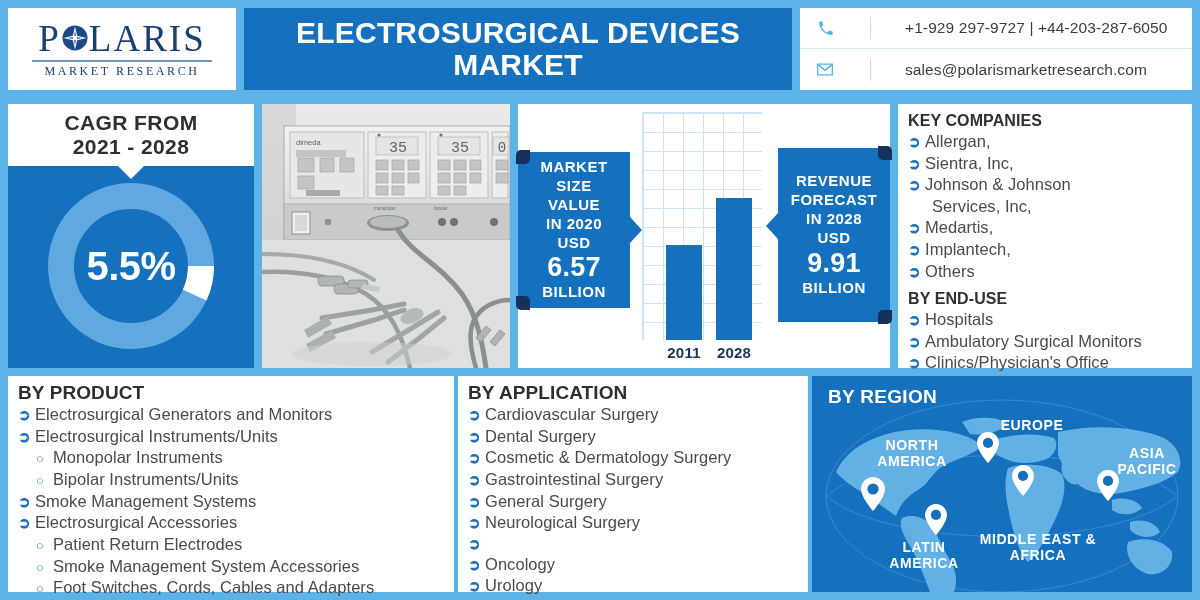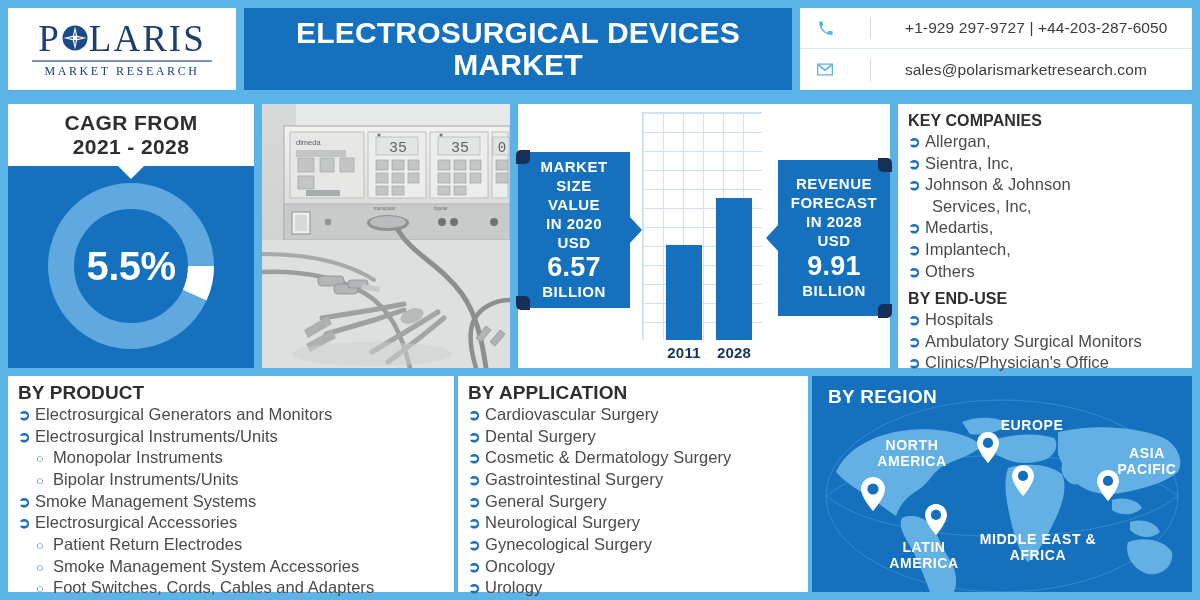--- a/index.html
+++ b/index.html
@@ -103,21 +103,21 @@
   .lbl-2020 { left:137px; width:58px; text-align:center; }
   .lbl-2028 { left:187px; width:58px; text-align:center; }
 
   .callout {
     position:absolute; background:#1570be; color:#fff; text-align:center;
     display:flex; flex-direction:column; align-items:center; justify-content:center;
   }
   .callout .ln { font-size:15px; font-weight:bold; line-height:1.26; letter-spacing:0.5px; }
   .callout .big { font-size:27px; font-weight:bold; line-height:1.14; letter-spacing:0.2px; }
   .callout-left { left:0px; top:48px; width:112px; height:156px; }
-  .callout-right { left:260px; top:56px; width:112px; height:156px; }
+  .callout-right { left:260px; top:44px; width:112px; height:174px; }
   .notch {
     position:absolute; width:0;height:0;
     border-top:13px solid transparent; border-bottom:13px solid transparent;
   }
   .notch-l { right:-12px; top:65px; border-left:12px solid #1570be; }
   .notch-r { left:-12px; top:65px; border-right:12px solid #1570be; }
   .cnr { position:absolute; width:14px; height:14px; background:#16305a; }
   .cnr.tl { left:-2px; top:-2px; border-radius:5px 0 5px 0; }
   .cnr.bl { left:-2px; bottom:-2px; border-radius:0 5px 0 5px; }
   .cnr.tr { right:-2px; top:-2px; border-radius:0 5px 0 5px; }
@@ -503,21 +503,20 @@
         <li>
           <span class="bul">➲</span>
           <span>General Surgery</span>
         </li>
         <li>
           <span class="bul">➲</span>
           <span>Neurological Surgery</span>
         </li>
         <li>
           <span class="bul">➲</span>
-          <span>Gynecological Surgery</span>
         </li>
         <li>
           <span class="bul">➲</span>
           <span>Oncology</span>
         </li>
         <li>
           <span class="bul">➲</span>
           <span>Urology</span>
         </li>
         <li>

